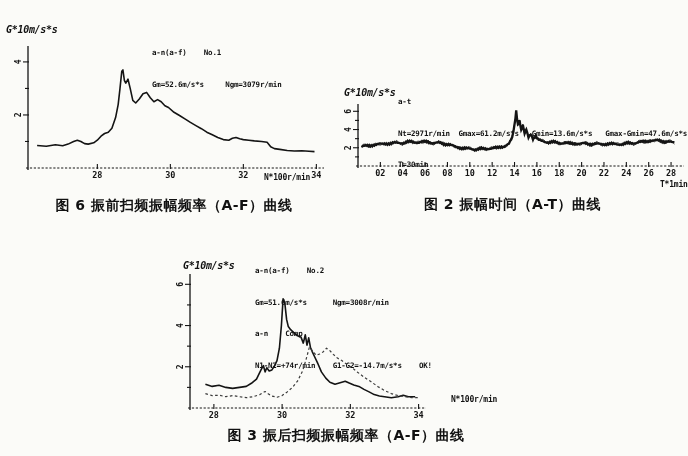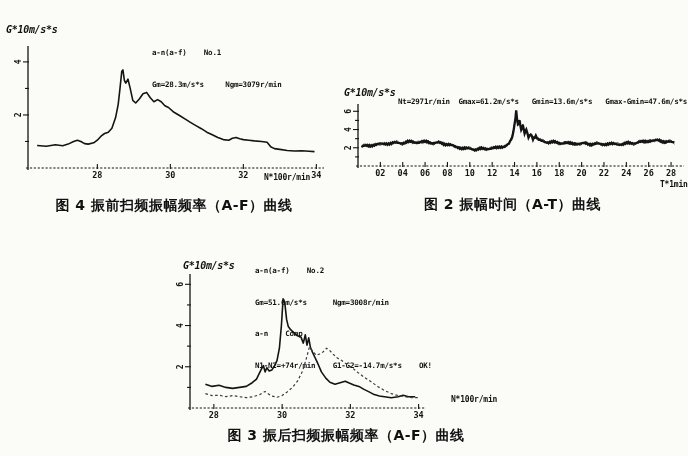--- a/index.html
+++ b/index.html
@@ -16,21 +16,21 @@
 </style>
 </head>
 <body>
 
 <div id="stage">
 
   <div>
     <div class="abs ylab" style="left:6px;top:24px">G*10m/s*s</div>
     <div class="abs hdr" style="left:152px;top:27px">
       <div>a-n(a-f)    No.1</div>
-      <div>Gm=28.3m/s*s     Ngm=3079r/min</div>
+      <div>Gm=52.6m/s*s     Ngm=3079r/min</div>
     </div>
     <svg class="abs" style="left:20px;top:40px" width="310" height="142">
         <line x1="8" y1="6" x2="8" y2="130" stroke="#141414" stroke-width="1.3"></line>
         <line x1="6" y1="128" x2="304" y2="128" stroke="#141414" stroke-width="1" stroke-dasharray="2.2 1.7"></line>
         <line x1="5" y1="101.47826086956522" x2="9" y2="101.47826086956522" stroke="#141414" stroke-width="1.1"></line>
         <line x1="3" y1="74.95652173913044" x2="9" y2="74.95652173913044" stroke="#141414" stroke-width="1.1"></line>
         <text x="-1" y="77.45652173913044" font-size="8" font-weight="bold" fill="#141414" text-anchor="middle" font-family="DejaVu Sans Mono, monospace" transform="rotate(-90 -1 74.95652173913044)">2</text>
         <line x1="5" y1="48.43478260869564" x2="9" y2="48.43478260869564" stroke="#141414" stroke-width="1.1"></line>
         <line x1="3" y1="21.91304347826086" x2="9" y2="21.91304347826086" stroke="#141414" stroke-width="1.1"></line>
         <text x="-1" y="24.41304347826086" font-size="8" font-weight="bold" fill="#141414" text-anchor="middle" font-family="DejaVu Sans Mono, monospace" transform="rotate(-90 -1 21.91304347826086)">4</text>
@@ -38,27 +38,29 @@
         <text x="77.34999999999995" y="138" font-size="8.5" font-weight="bold" fill="#141414" text-anchor="middle" font-family="DejaVu Sans Mono, monospace">28</text>
         <line x1="150.34999999999994" y1="124" x2="150.34999999999994" y2="129" stroke="#141414" stroke-width="1.1"></line>
         <text x="150.34999999999994" y="138" font-size="8.5" font-weight="bold" fill="#141414" text-anchor="middle" font-family="DejaVu Sans Mono, monospace">30</text>
         <line x1="223.34999999999994" y1="124" x2="223.34999999999994" y2="129" stroke="#141414" stroke-width="1.1"></line>
         <text x="223.34999999999994" y="138" font-size="8.5" font-weight="bold" fill="#141414" text-anchor="middle" font-family="DejaVu Sans Mono, monospace">32</text>
         <line x1="296.34999999999997" y1="124" x2="296.34999999999997" y2="129" stroke="#141414" stroke-width="1.1"></line>
         <text x="296.34999999999997" y="138" font-size="8.5" font-weight="bold" fill="#141414" text-anchor="middle" font-family="DejaVu Sans Mono, monospace">34</text>
         <polyline points="17.1,105.5 26.3,106.3 35.4,104.7 42.7,105.7 48.1,104.1 53.6,101.5 57.3,100.2 60.9,101.5 64.6,103.6 68.2,104.1 73.7,102.8 77.3,100.2 81.0,96.2 84.6,93.5 88.3,92.2 91.9,88.2 95.6,77.6 98.2,64.3 100.0,48.4 101.8,31.2 102.9,29.9 104.4,40.5 105.8,43.1 108.0,39.2 110.2,48.4 112.8,60.4 115.7,63.0 119.3,59.0 123.0,53.7 126.6,52.4 130.3,57.7 133.9,61.7 137.6,59.6 141.2,61.7 144.9,65.7 148.5,67.5 154.0,72.3 159.5,75.5 164.9,78.9 170.4,82.4 175.9,85.6 181.4,88.7 186.8,92.2 192.3,94.8 197.8,97.5 203.3,99.6 208.8,100.2 212.4,98.3 216.0,97.5 219.7,98.8 223.3,99.6 228.8,100.2 234.3,100.9 241.6,101.5 247.1,102.3 250.7,106.8 254.4,108.6 259.8,109.4 267.2,110.5 274.4,111.0 281.8,110.8 289.0,111.3 294.5,111.6" fill="none" stroke="#141414" stroke-width="1.6" stroke-linejoin="round"></polyline>
       </svg>
     <div class="abs xlab" style="left:240px;top:173px">N*100r/min</div>
-    <div class="abs cap" style="left:28px;top:197px;width:292px">图 4 振前扫频振幅频率（A-F）曲线</div>
+    <div class="abs cap" style="left:28px;top:197px;width:292px">图 6 振前扫频振幅频率（A-F）曲线</div>
   </div>
 
   <div>
     <div class="abs ylab" style="left:344px;top:87px">G*10m/s*s</div>
     <div class="abs hdr" style="left:398px;top:76px">
+      <div>a-t</div>
       <div>Nt=2971r/min  Gmax=61.2m/s*s   Gmin=13.6m/s*s   Gmax-Gmin=47.6m/s*s</div>
+      <div>T=30min</div>
     </div>
     <svg class="abs" style="left:350px;top:96px" width="338" height="96">
         <line x1="8" y1="8" x2="8" y2="72" stroke="#141414" stroke-width="1.3"></line>
         <line x1="6" y1="70" x2="334" y2="70" stroke="#141414" stroke-width="1" stroke-dasharray="2.2 1.7"></line>
         <line x1="5" y1="60.88235294117647" x2="9" y2="60.88235294117647" stroke="#141414" stroke-width="1.1"></line>
         <line x1="3" y1="51.76470588235294" x2="9" y2="51.76470588235294" stroke="#141414" stroke-width="1.1"></line>
         <text x="-1" y="54.26470588235294" font-size="8" font-weight="bold" fill="#141414" text-anchor="middle" font-family="DejaVu Sans Mono, monospace" transform="rotate(-90 -1 51.76470588235294)">2</text>
         <line x1="5" y1="42.647058823529406" x2="9" y2="42.647058823529406" stroke="#141414" stroke-width="1.1"></line>
         <line x1="3" y1="33.529411764705884" x2="9" y2="33.529411764705884" stroke="#141414" stroke-width="1.1"></line>
         <text x="-1" y="36.029411764705884" font-size="8" font-weight="bold" fill="#141414" text-anchor="middle" font-family="DejaVu Sans Mono, monospace" transform="rotate(-90 -1 33.529411764705884)">4</text>

